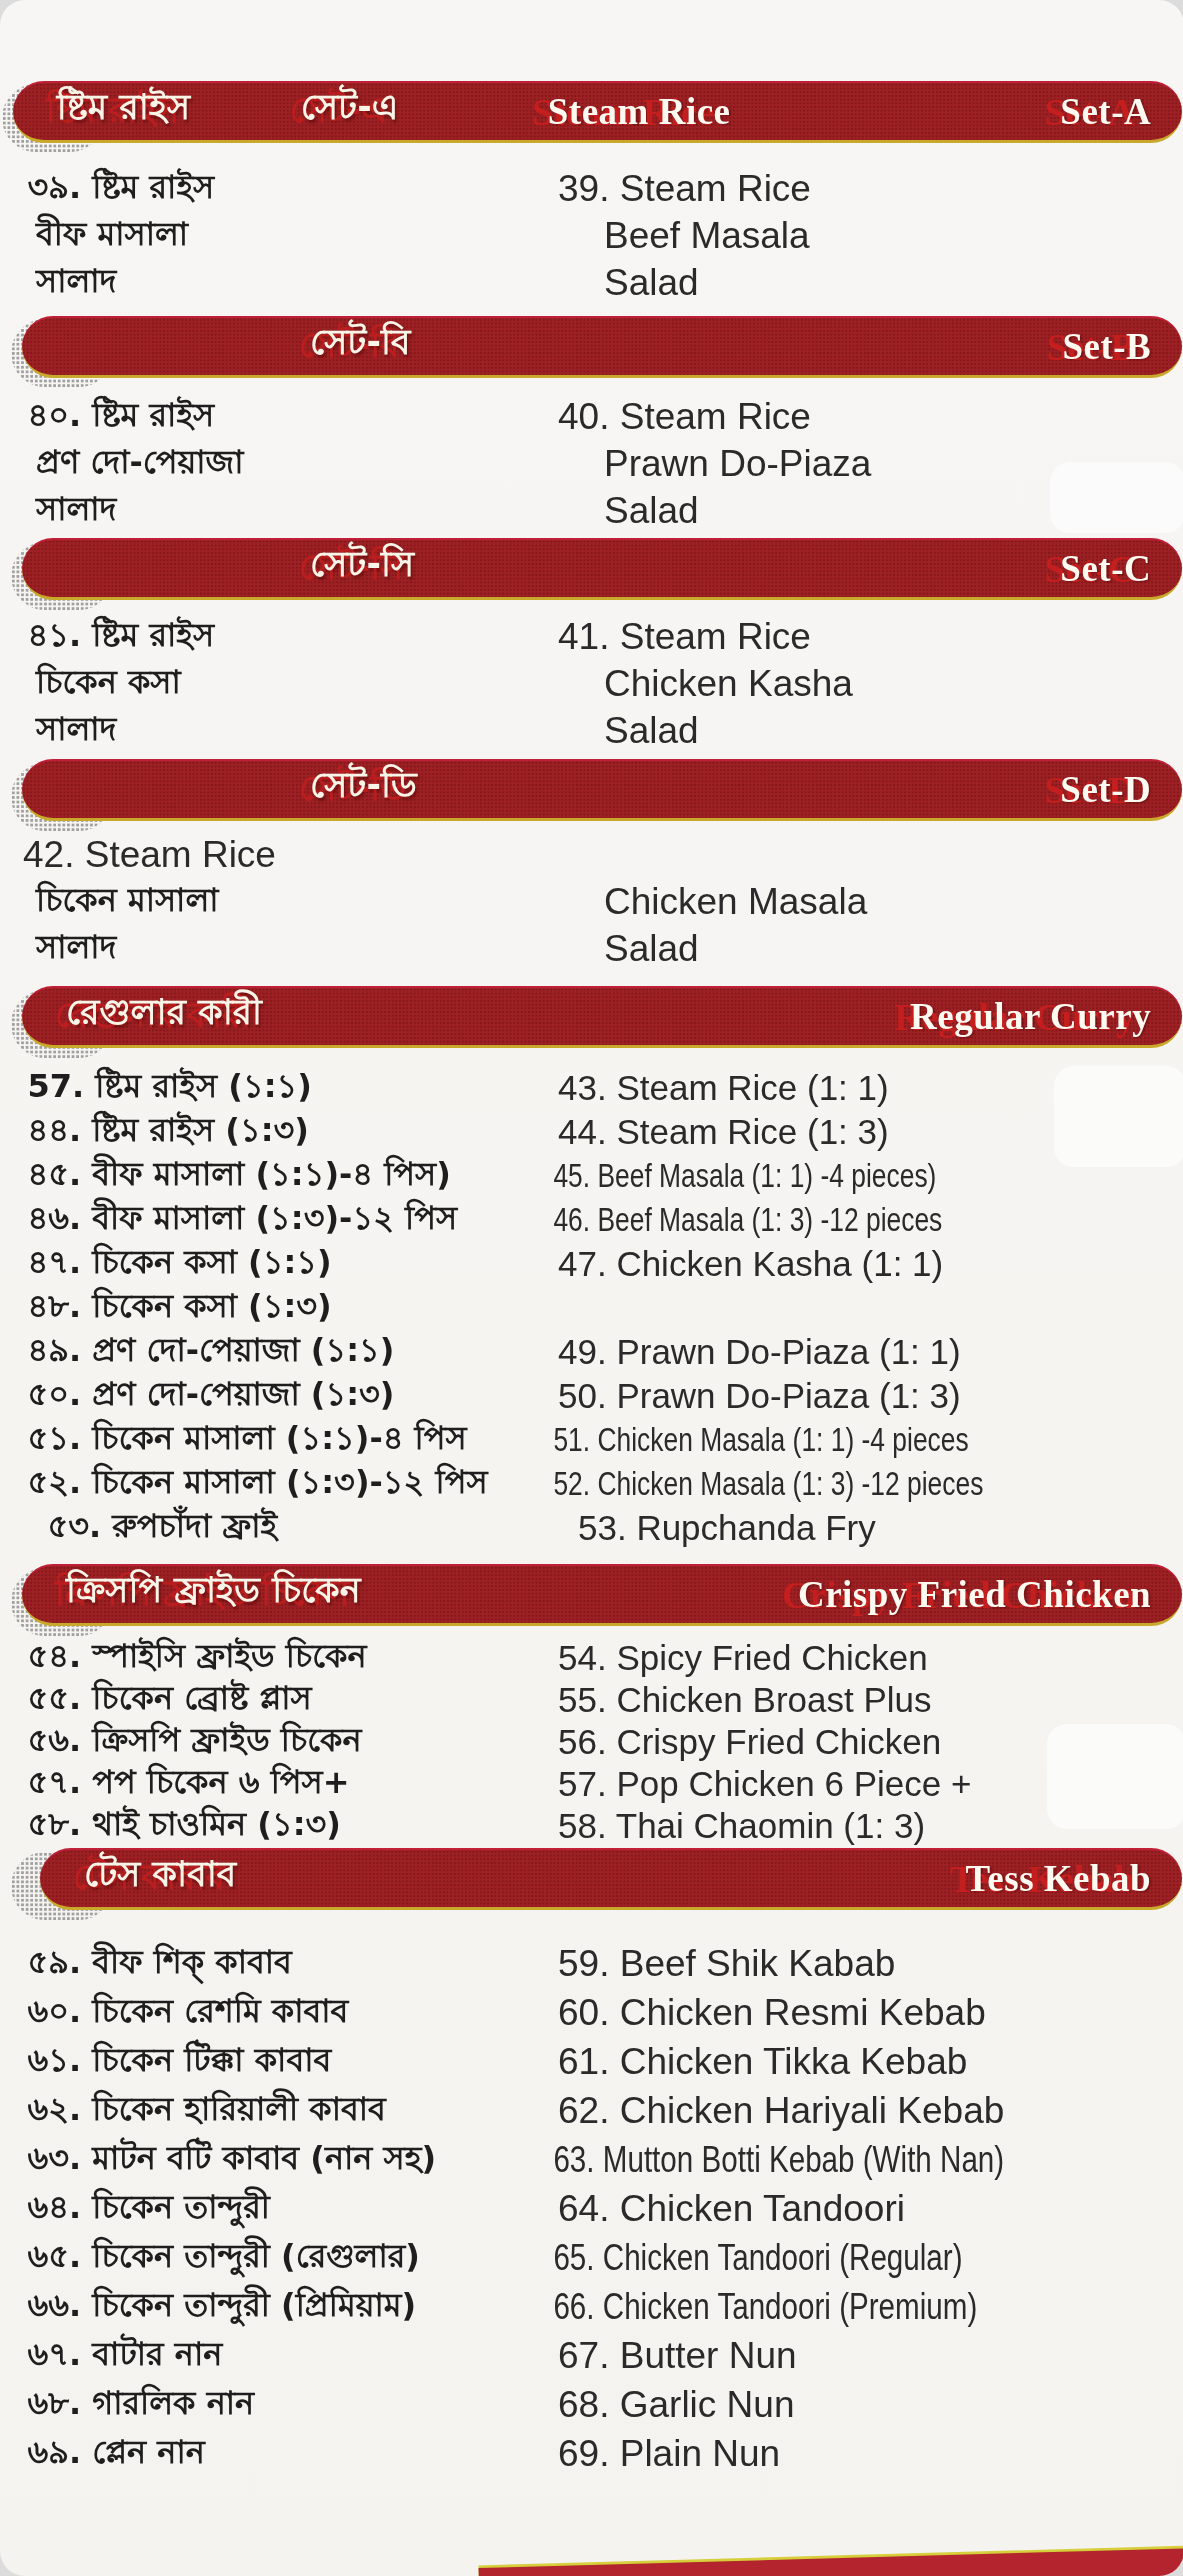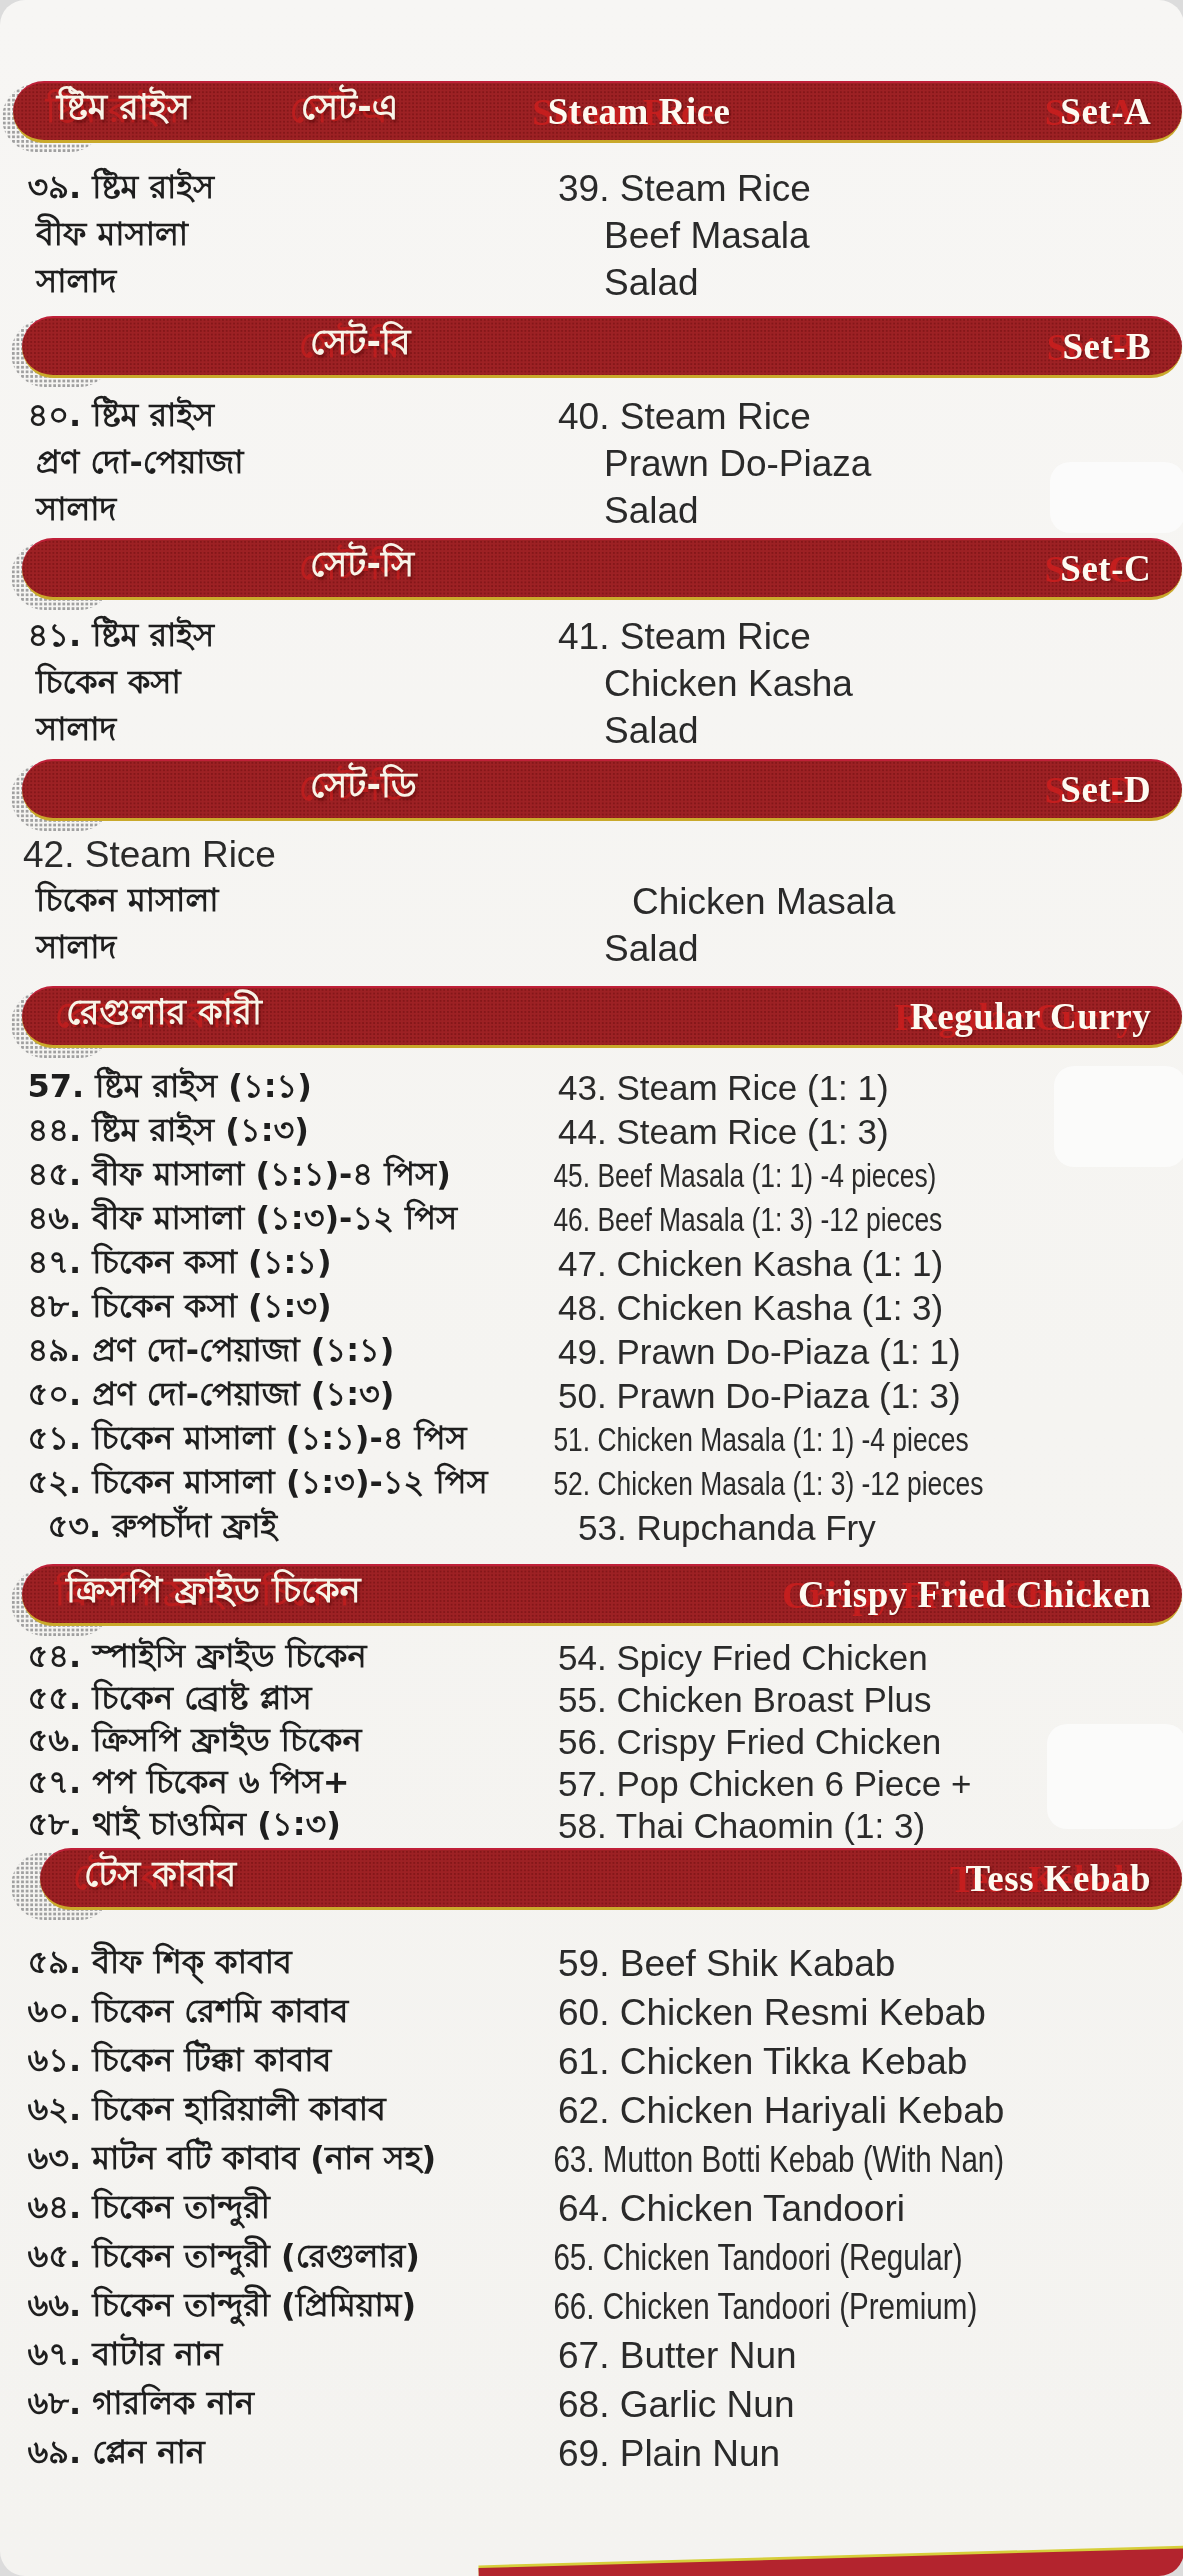--- a/index.html
+++ b/index.html
@@ -132,21 +132,21 @@
     </div>
     <div class="banner-shadow" style="top: 763px; left: 11px;"></div>
     <div class="banner" style="top: 759px; left: 22px;">
       <span class="banner-bn banner-bn-center">সেট-ডি</span>
       <span class="banner-en banner-en-right">Set-D</span>
     </div>
     <div class="rows sec-set" style="top: 831px;">
       <div class="row" style="height: 47px;">
         <span class="cell-en">42. Steam Rice</span>
       </div>
-      <div class="row indent" style="height: 47px; gap: 28px;">
+      <div class="row indent" style="height: 47px;">
         <span class="cell-bn">চিকেন মাসালা</span>
         <span class="cell-en">Chicken Masala</span>
       </div>
       <div class="row indent" style="height: 47px;">
         <span class="cell-bn">সালাদ</span>
         <span class="cell-en">Salad</span>
       </div>
     </div>
     <div class="banner-shadow" style="top: 990px; left: 11px;"></div>
     <div class="banner" style="top: 986px; left: 22px;">
@@ -169,21 +169,20 @@
       <div class="row" style="height: 44px;">
         <span class="cell-bn">৪৬. বীফ মাসালা (১:৩)-১২ পিস</span>
         <span class="cell-en condensed">46. Beef Masala (1: 3) -12 pieces</span>
       </div>
       <div class="row" style="height: 44px;">
         <span class="cell-bn">৪৭. চিকেন কসা (১:১)</span>
         <span class="cell-en">47. Chicken Kasha (1: 1)</span>
       </div>
       <div class="row" style="height: 44px;">
         <span class="cell-bn">৪৮. চিকেন কসা (১:৩)</span>
-        <span class="cell-en">48. Chicken Kasha (1: 3)</span>
       </div>
       <div class="row" style="height: 44px;">
         <span class="cell-bn">৪৯. প্রণ দো-পেয়াজা (১:১)</span>
         <span class="cell-en">49. Prawn Do-Piaza (1: 1)</span>
       </div>
       <div class="row" style="height: 44px;">
         <span class="cell-bn">৫০. প্রণ দো-পেয়াজা (১:৩)</span>
         <span class="cell-en">50. Prawn Do-Piaza (1: 3)</span>
       </div>
       <div class="row" style="height: 44px;">

